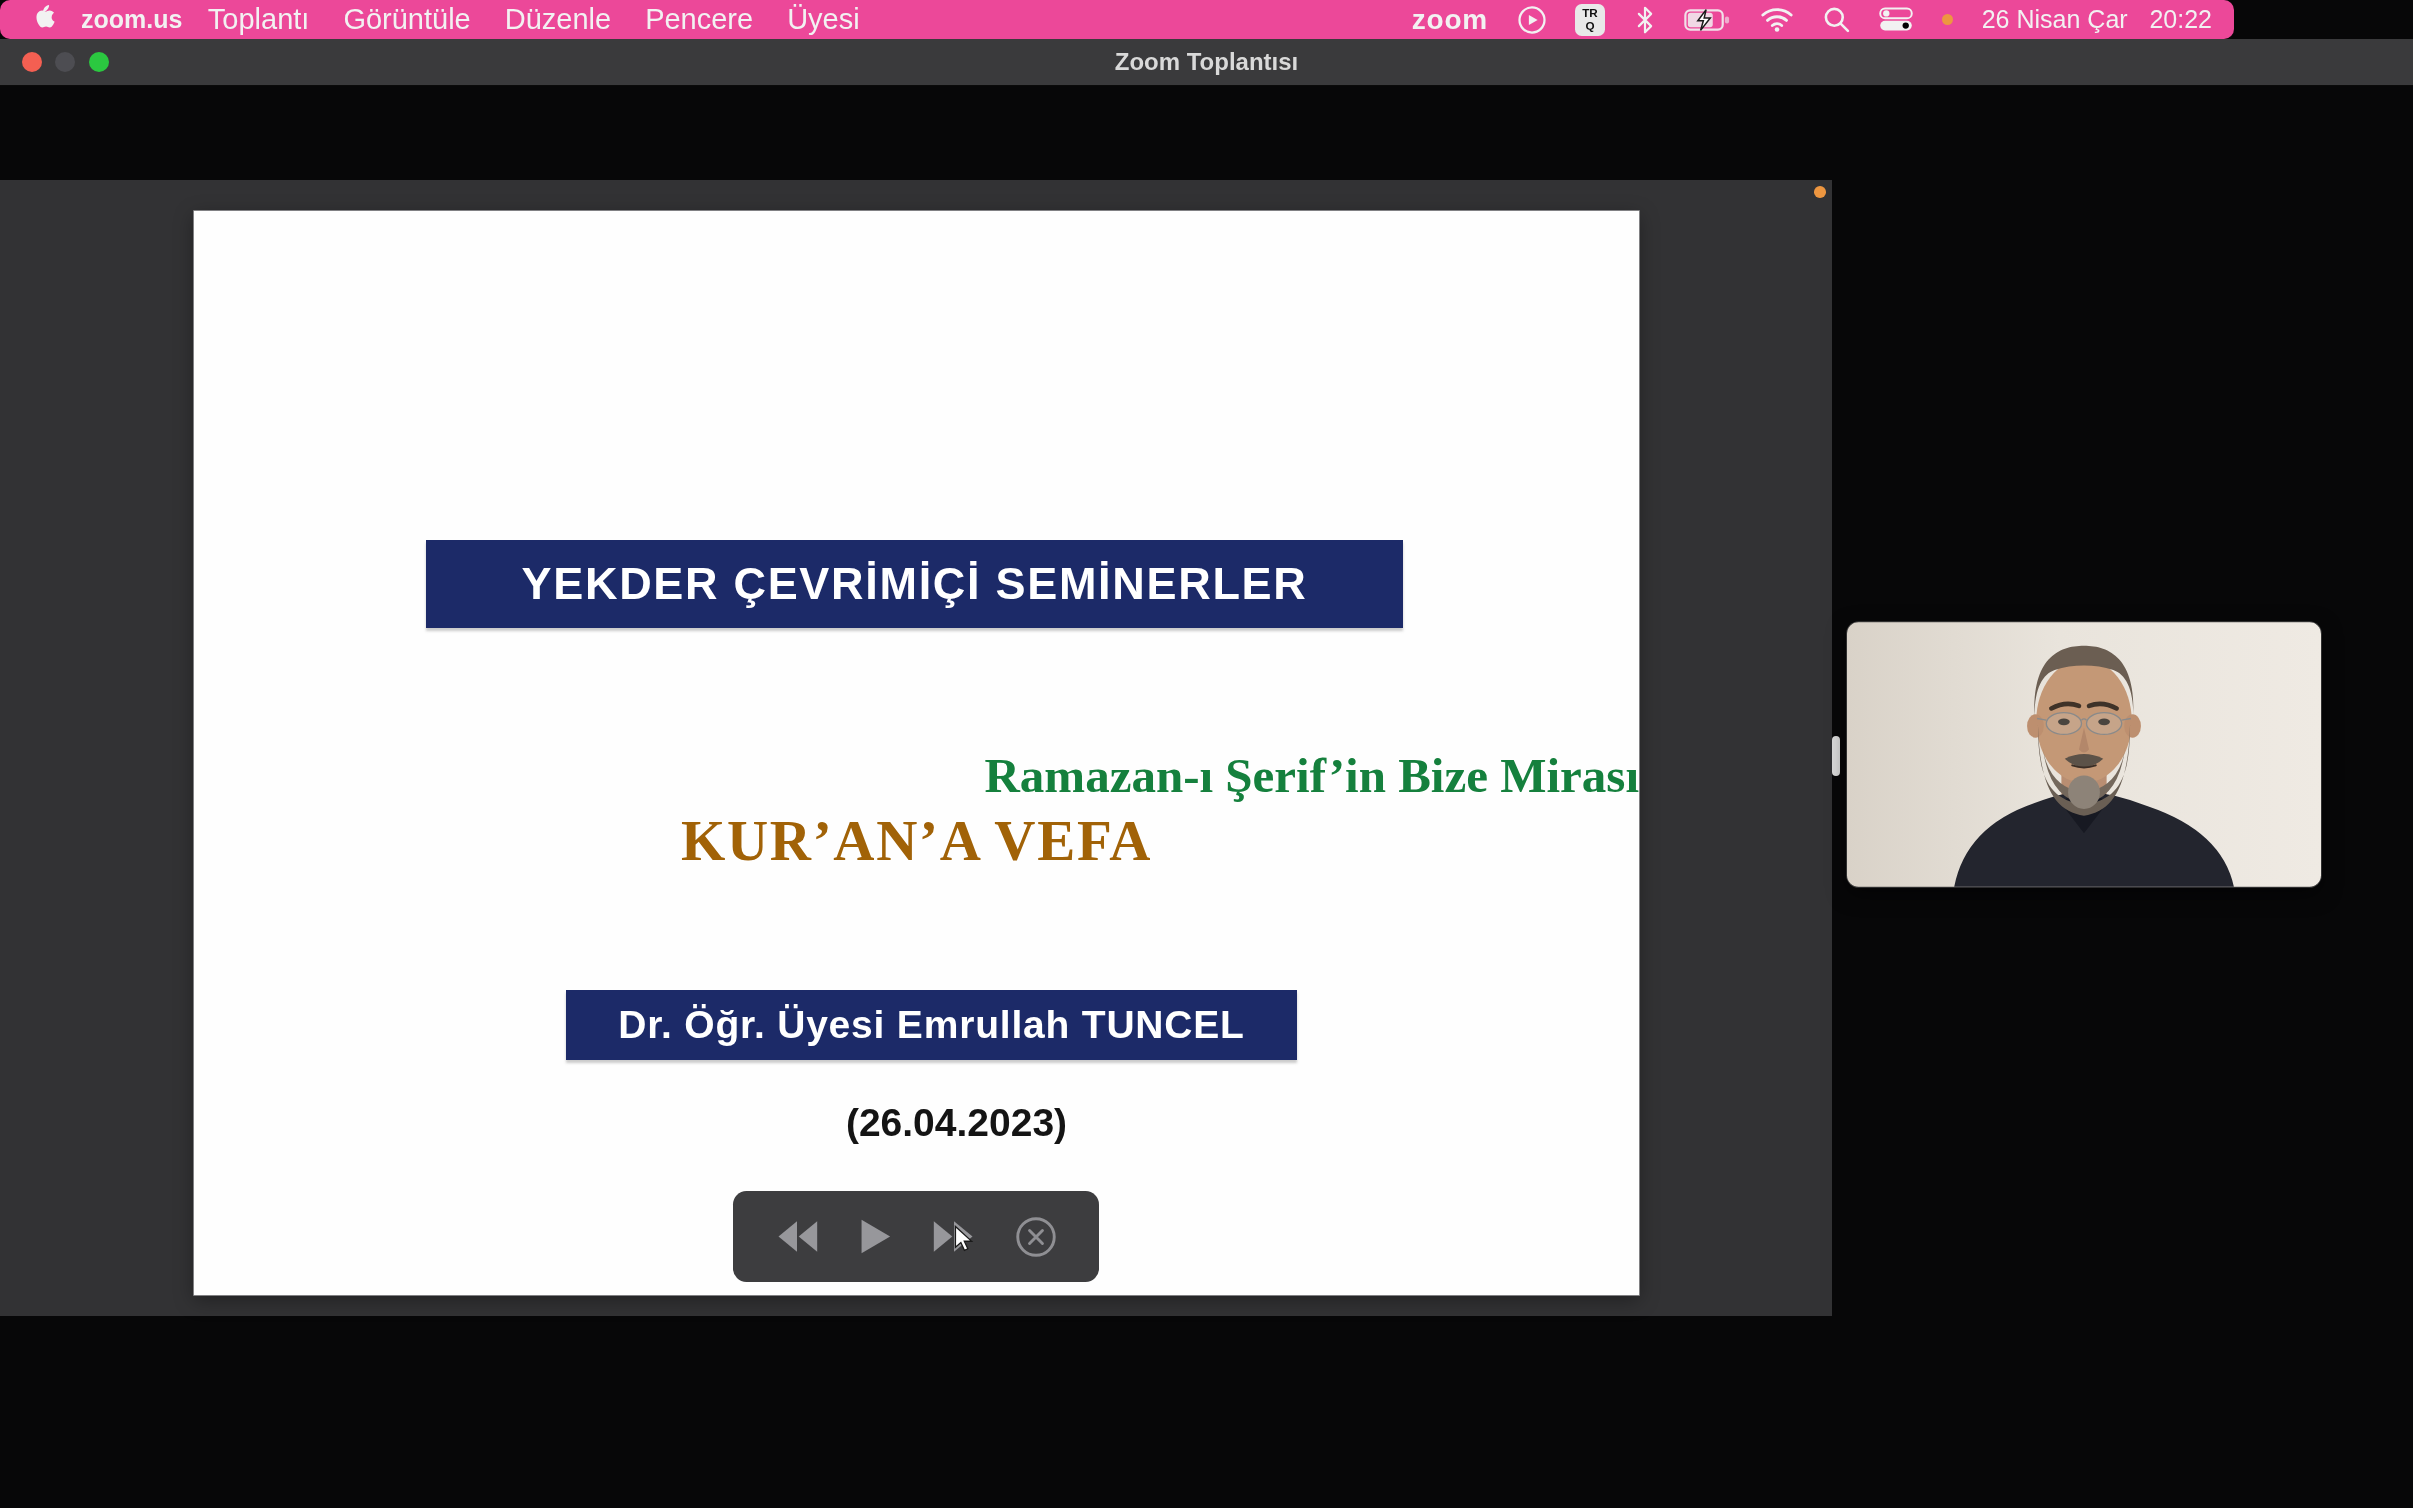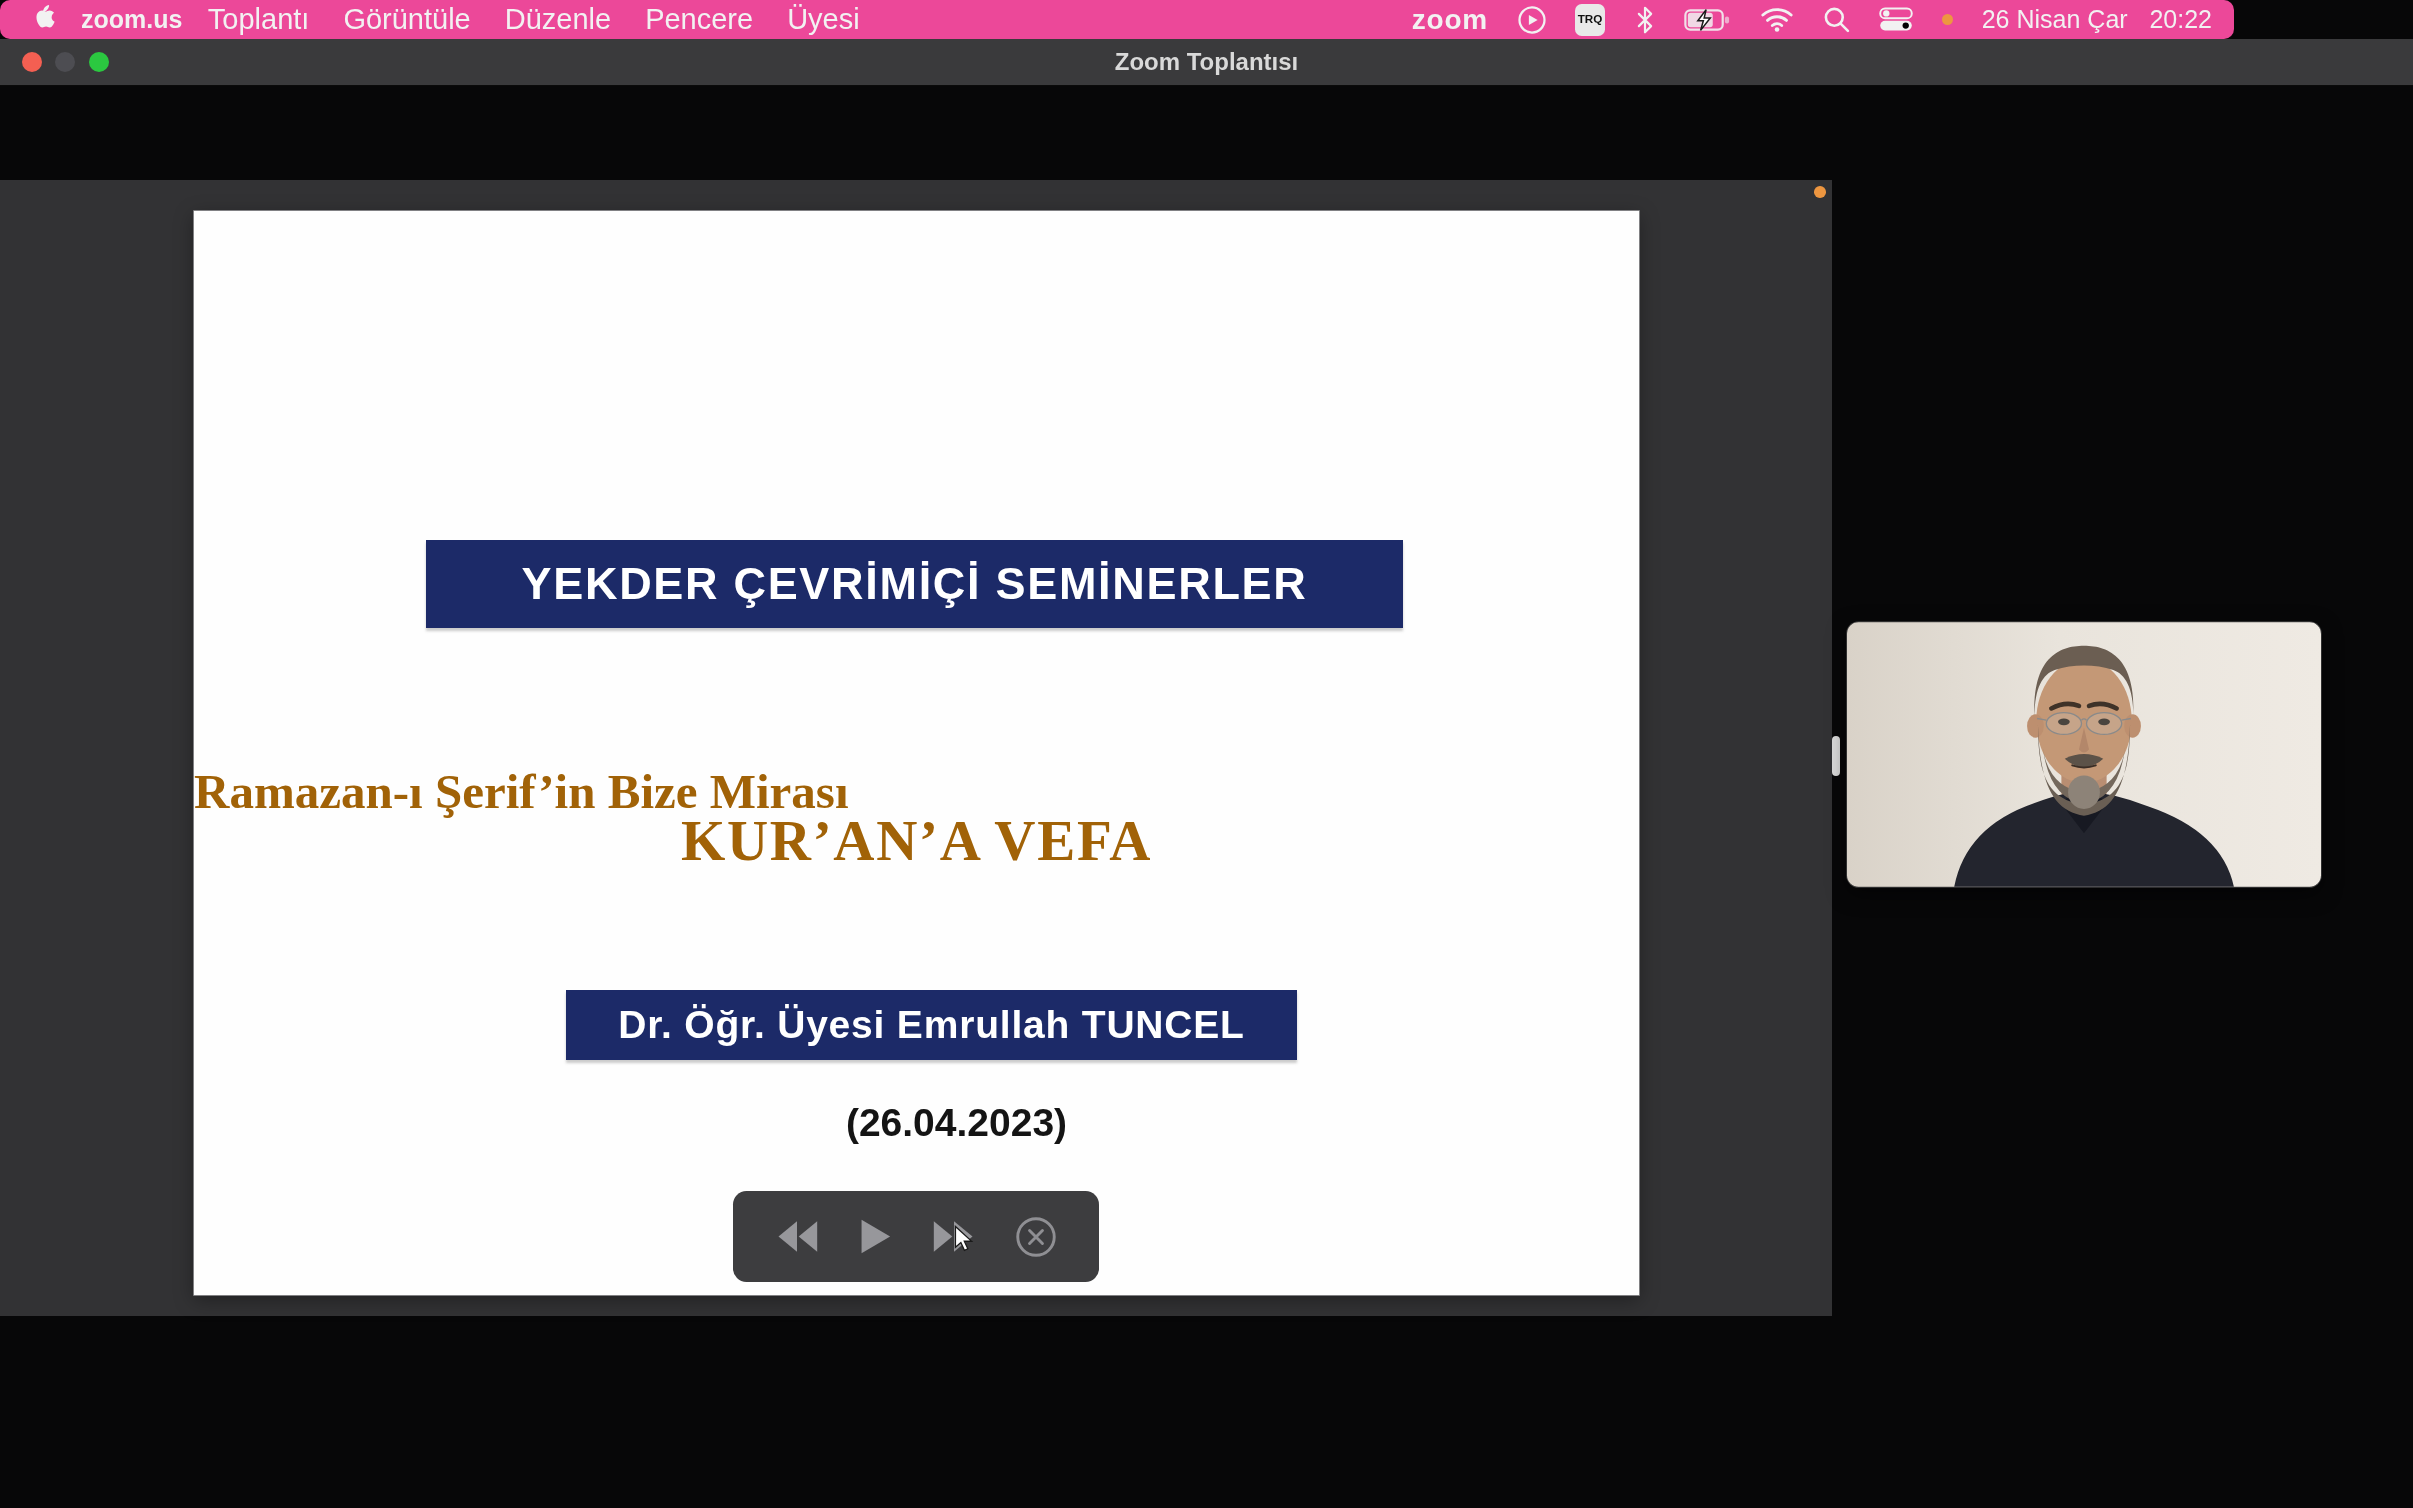--- a/index.html
+++ b/index.html
@@ -10,21 +10,21 @@
   .menubar{position:absolute;left:0;top:0;width:2234px;height:39px;background:#ec4899;
            display:flex;align-items:center;justify-content:space-between;color:#f2f2f2;border-radius:10px;}
   .mb-left{display:flex;align-items:center;padding-left:25px;}
   .apple{width:34px;display:flex;justify-content:center;align-items:center;}
   .appname{font-weight:700;font-size:25px;margin:0 8.4px 0 22px;}
   .mitem{font-size:29px;padding:0 17px;}
   .mb-right{display:flex;align-items:center;gap:28.5px;padding-right:22px;}
   .zoomlogo{font-weight:700;font-size:28px;letter-spacing:0.8px;}
   .sicon{display:flex;align-items:center;justify-content:center;}
   .inputsrc{width:30px;height:32px;background:#e9e9e9;border-radius:6.7px;color:#111;
-            display:flex;flex-direction:row;align-items:center;justify-content:center;
+            display:flex;flex-direction:column;align-items:center;justify-content:center;
             font-weight:700;font-size:11.7px;line-height:12.6px;}
   .mbdot{width:11.7px;height:11.7px;border-radius:50%;background:#ed9640;}
   .mbdate{font-size:25px;}
   .mbtime{font-size:25px;margin-left:-6.7px;}
 
   
   .titlebar{position:absolute;left:0;top:39px;width:2413px;height:46px;background:#3a3a3c;
             border-bottom:1.7px solid #0a0a0a;}
   .tl{position:absolute;top:50%;transform:translateY(-50%);width:20px;height:20px;border-radius:50%;}
   .tl.red{left:22px;background:#f45f52;}
@@ -39,22 +39,22 @@
               background:#ed9640;}
 
   
   .slide{position:absolute;left:194px;top:31px;width:1445px;height:1084px;background:#fefefe;
          box-shadow:0 0 0 0.8px #97979a, 0 5px 18.4px rgba(0,0,0,.35);}
   .banner{position:absolute;background:#1c2a68;color:#fff;display:flex;align-items:center;
           justify-content:center;font-family:Liberation Sans, sans-serif;font-weight:700;
           box-shadow:0 3.4px 2.5px rgba(110,110,110,.35);}
   .banner1{left:232px;top:329px;width:977px;height:88px;font-size:45px;letter-spacing:1.7px;}
   .banner2{left:372px;top:779px;width:731px;height:70px;font-size:39px;letter-spacing:0.8px;}
-  .red-title{position:absolute;left:0;top:536px;width:100%;text-align:left;color:#a16207;
-             font-family:"Liberation Serif", serif;font-weight:700;font-size:49px;margin-top:16px;}
+  .red-title{position:absolute;left:0;top:536px;width:100%;text-align:right;color:#15803d;
+             font-family:"Liberation Serif", serif;font-weight:700;font-size:49px;}
   .black-title{position:absolute;left:0;top:597px;width:100%;text-align:center;color:#a16207;
                font-family:"Liberation Serif", serif;font-weight:700;font-size:57px;letter-spacing:1.7px;}
   .slide-date{position:absolute;left:0;top:890px;width:100%;text-align:center;color:#141414;
               font-weight:700;font-size:39px;padding-left:40px;}
 
   
   .controls{position:absolute;left:539px;top:980px;width:366px;height:91px;background:#3d3d3f;
             border-radius:13.4px;display:flex;align-items:center;justify-content:space-around;
             padding:0 22px;box-sizing:border-box;}
   .cbtn{display:flex;align-items:center;justify-content:center;}

